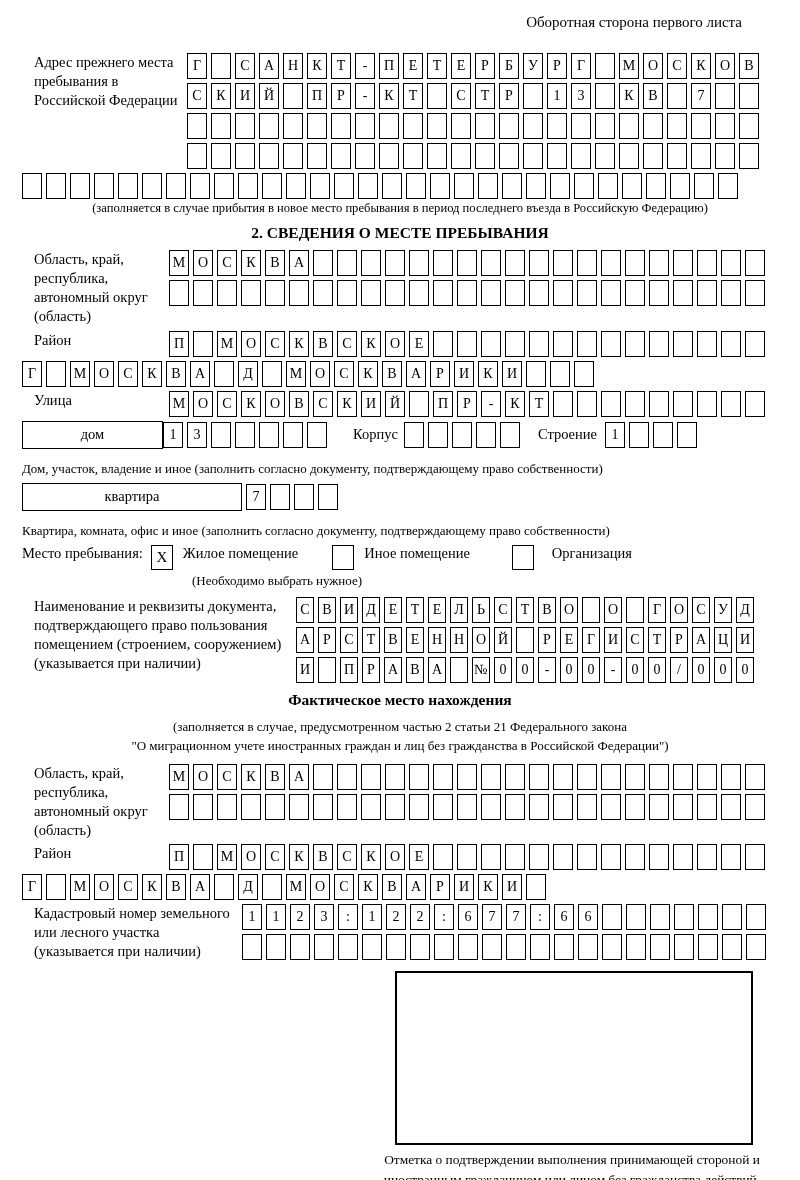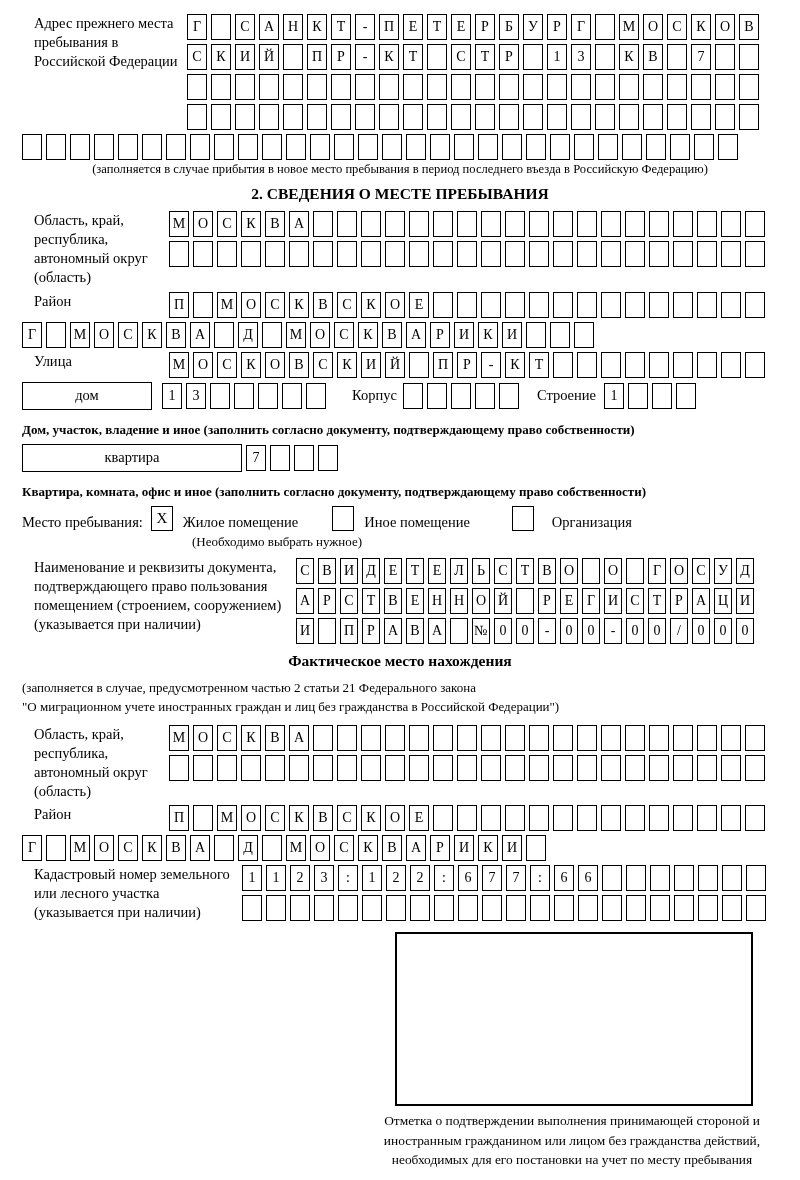--- a/index.html
+++ b/index.html
@@ -21,46 +21,47 @@
   .center-note{text-align:center;font-size:12.6px;margin:2px 0 6px 0;}
 
   .sec-title{text-align:center;font-weight:bold;font-size:15.5px;margin:8px 0 8px 0;}
 
   .w135{flex:none;width:135px;}
   .w154{flex:none;width:154px;}
   .w208{flex:none;width:208px;}
 
   .type-box{box-sizing:border-box;border:1.5px solid #000;height:28px;
             display:flex;align-items:center;justify-content:center;font-size:14.5px;}
-  .type-box.dom{width:130px;margin-right:10px;}
+  .type-box.dom{width:141px;}
   .type-box.kv{width:220px;margin-right:4px;}
   .inline-label{font-size:14.5px;align-self:center;white-space:nowrap;}
   .ml26{margin:0 6px 0 26px;} .ml18{margin:0 8px 0 18px;}
   .dom-row,.kv-row{display:flex;align-items:center;margin-bottom:3px;}
-  .sub-note{font-size:13px;margin:12px 0 6px 0;font-weight:bold;}
-
-  .mesto-row{display:flex;align-items:flex-end;font-size:14.5px;margin-top:4px;}
+  .sub-note{font-size:13px;margin:12px 0 6px 0;}
+
+  .mesto-row{display:flex;align-items:flex-start;font-size:14.5px;margin-top:4px;}
   .checkbox{flex:none;box-sizing:border-box;width:22px;height:25px;border:1.5px solid #000;
             display:flex;align-items:center;justify-content:center;font-size:15px;margin:0 10px 0 8px;}
   .mesto-note{font-size:13px;margin:3px 0 8px 170px;}
 
   .doc-label{flex:none;width:262px;padding-right:8px;box-sizing:border-box;}
   .boxes--narrow .cell{width:18px;}
 
-  .s3-notes{font-size:13px;line-height:1.5;margin-bottom:8px;}
+  .s3-notes{text-align:center;font-size:13px;line-height:1.5;margin-bottom:8px;}
 
   .stamp-wrap{margin-top:10px;}
   .stamp-box{box-sizing:border-box;border:2px solid #000;width:358px;height:174px;margin-left:373px;background:#fff;}
   .stamp-note{width:452px;margin:5px 0 0 324px;text-align:center;font-size:13.4px;line-height:1.45;}
 </style>
 </head>
 <body>
 
 <div class="page">
 
+  <div class="header-note">Оборотная сторона первого листа</div>
 
   <div class="frow">
     <div class="label b1-label">Адрес прежнего места пребывания в Российской Федерации</div>
     <div class="b1-rows">
       <div class="boxes">
           <span class="cell">Г</span>
           <span class="cell"></span>
           <span class="cell">С</span>
           <span class="cell">А</span>
           <span class="cell">Н</span>

